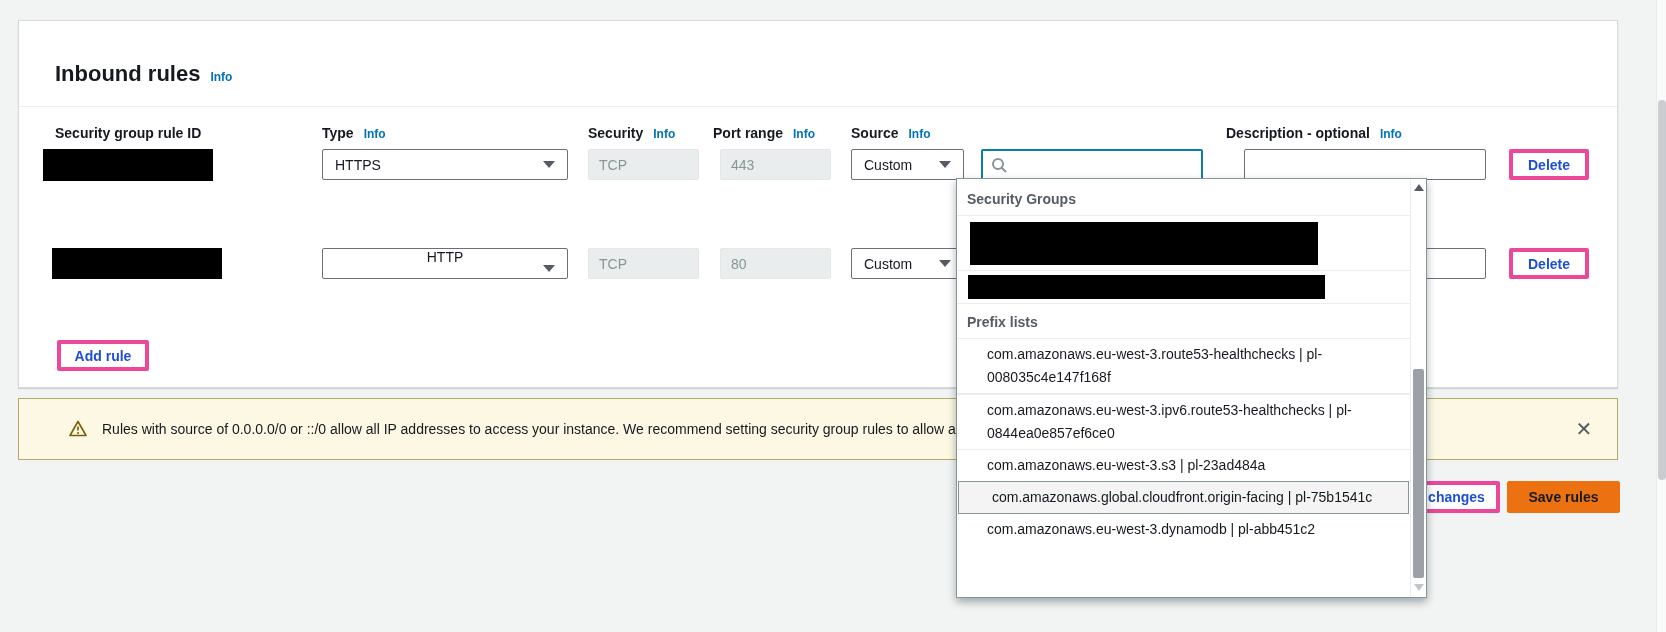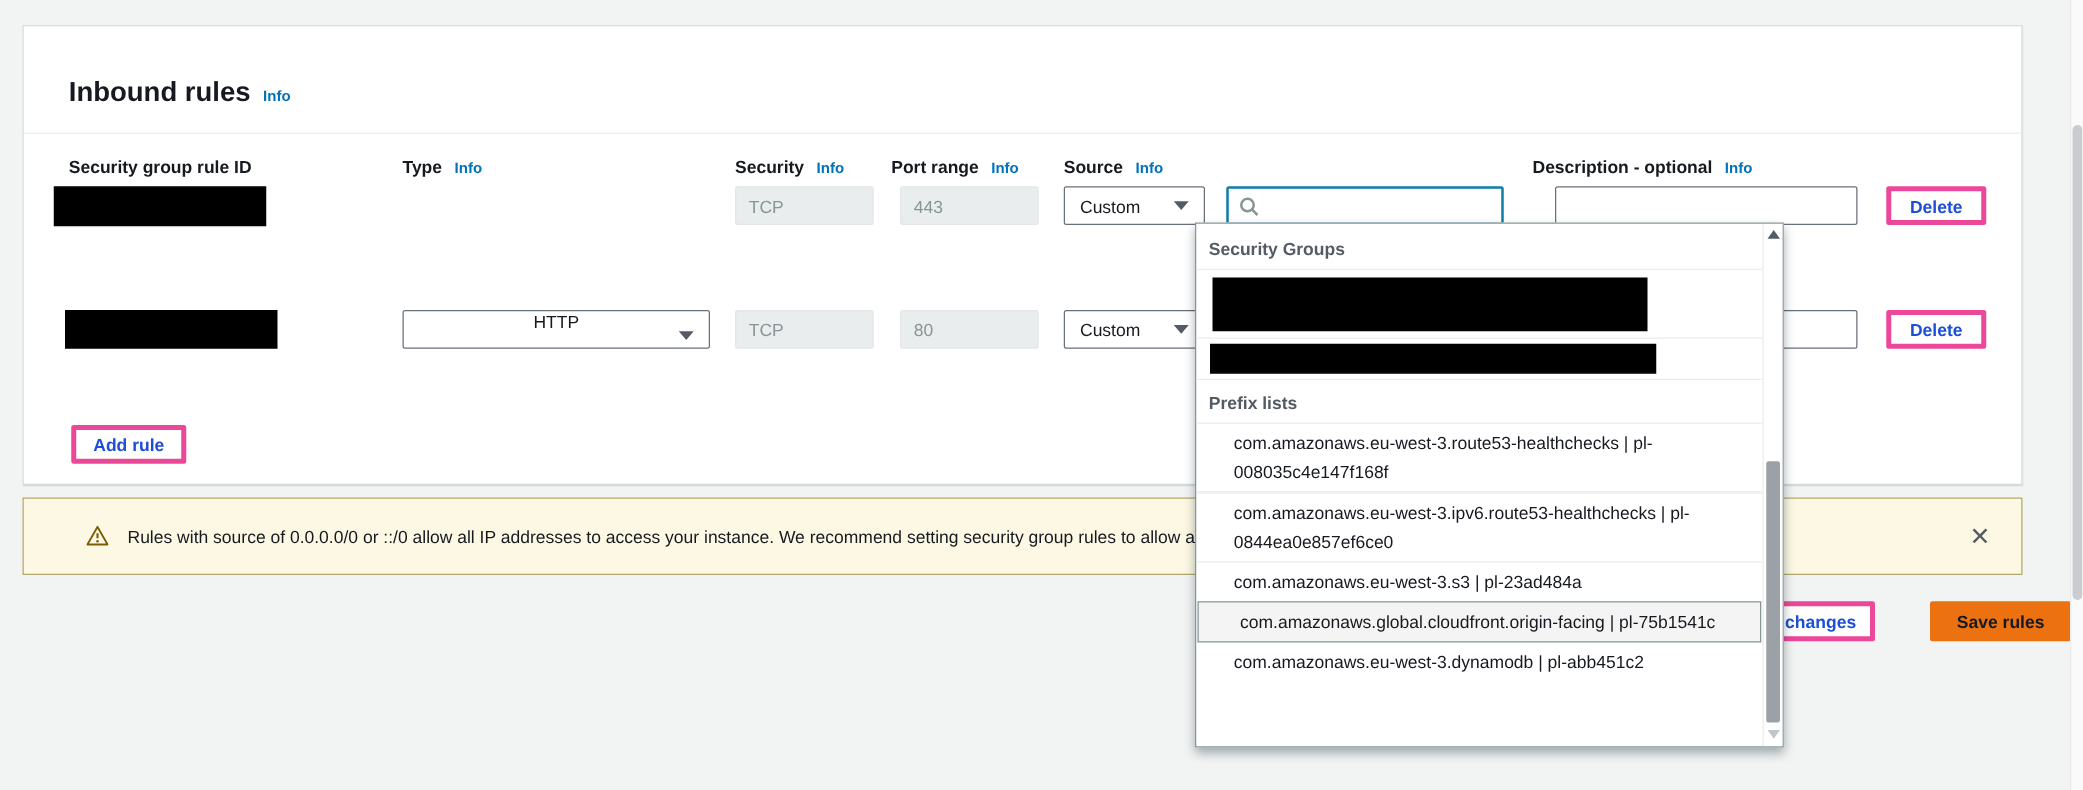--- a/index.html
+++ b/index.html
@@ -62,21 +62,20 @@
     background:#fff; border:4px solid #ec4899; border-radius:2px;
     font-size:14px; font-weight:bold; color:#1d4ed8;
     display:flex; align-items:center; justify-content:center; cursor:pointer;
     font-family:"Liberation Sans","DejaVu Sans",sans-serif;
   }
   .btn-primary {
     background:#ec7211; border:1px solid #ec7211; border-radius:2px;
     font-size:14px; font-weight:bold; color:#16191f;
     display:flex; align-items:center; justify-content:center; cursor:pointer;
     font-family:"Liberation Sans","DejaVu Sans",sans-serif;
-    margin-left:37px;
   }
 
   
   .banner {
     left:18px; top:398px; width:1600px; height:62px;
     background:#fcf8e3; border:1px solid #b0a969; z-index:5;
   }
   .banner-text {
     position:absolute; left:83px; top:0; height:100%; right:70px;
     display:flex; align-items:center;
@@ -161,20 +160,24 @@
     <span>Source</span>
     <a class="info-link">Info</a>
   </div>
   <div class="abs col-header" style="left:1207px;">
     <span>Description - optional</span>
     <a class="info-link">Info</a>
   </div>
 
   <div class="abs redacted" style="left:24px; top:128px; width:170px; height:32px;"></div>
 
+  <div class="abs select-box" style="left:303px; top:128px; width:246px;">
+    <span>HTTPS</span>
+    <span class="caret"></span>
+  </div>
   <input class="abs dis-input" style="left: 569px; top: 128px; width: 111px;" disabled="" value="TCP">
   <input class="abs dis-input" style="left: 701px; top: 128px; width: 111px;" disabled="" value="443">
   <div class="abs select-box" style="left:832px; top:128px; width:113px;">
     <span>Custom</span>
     <span class="caret"></span>
   </div>
   <div class="abs search-wrap" style="left:962px; top:128px; width:222px;">
     <svg width="16" height="16" viewBox="0 0 16 16">
       <circle cx="7" cy="7" r="5" fill="none" stroke="#879596" stroke-width="2"></circle>
       <line x1="10.5" y1="10.5" x2="15" y2="15" stroke="#879596" stroke-width="2"></line>

